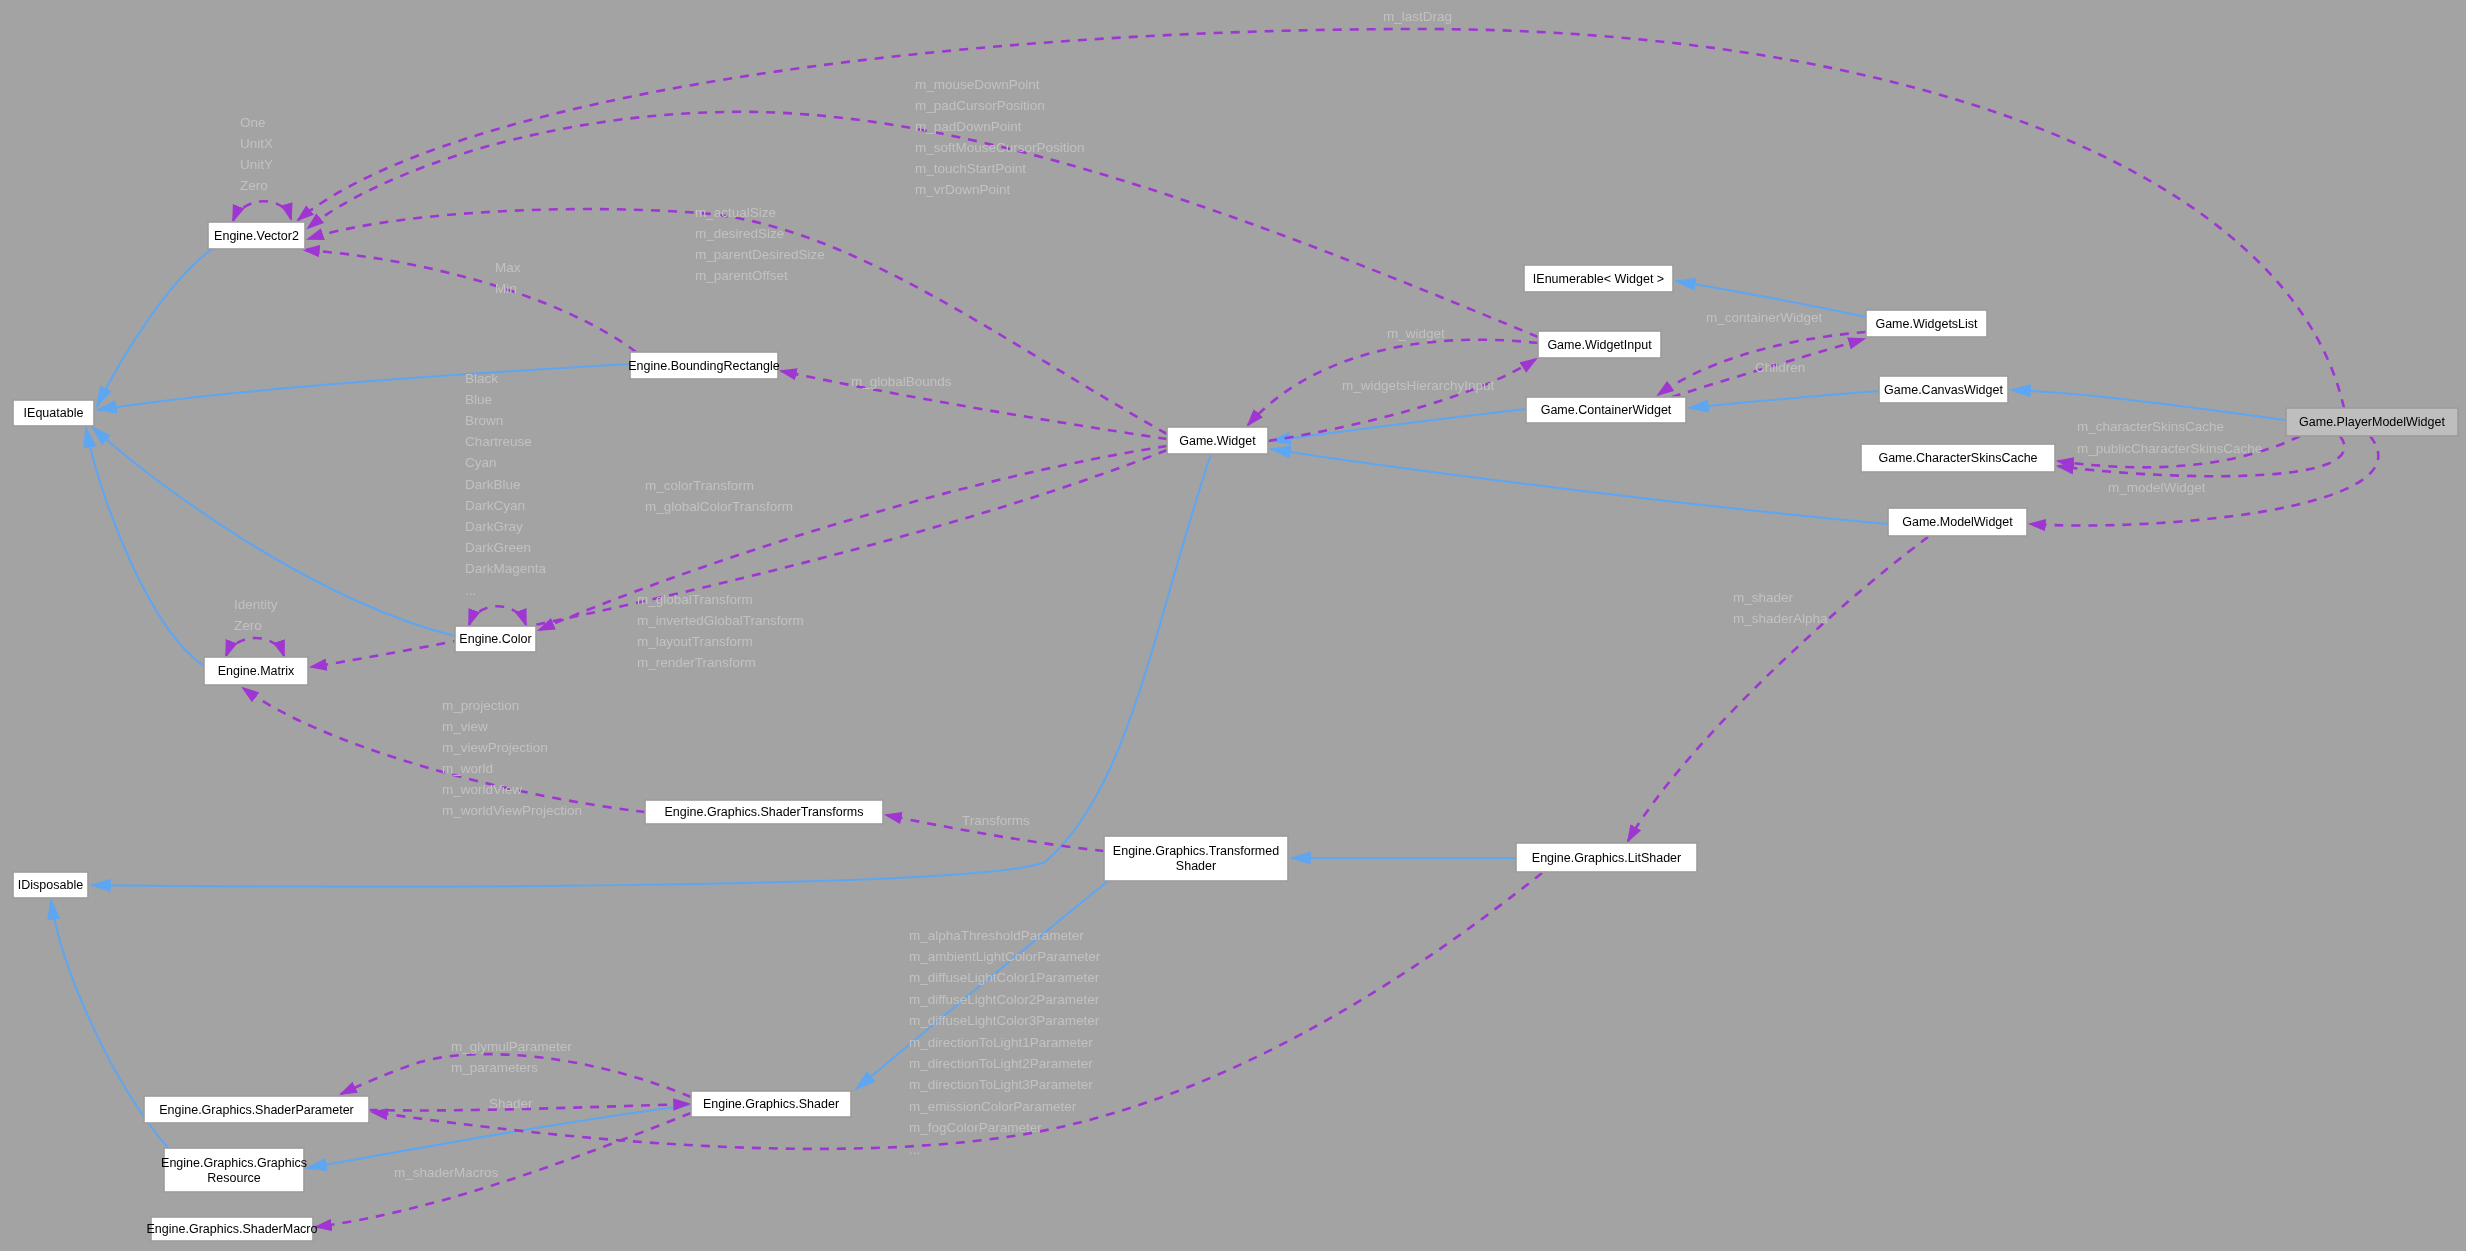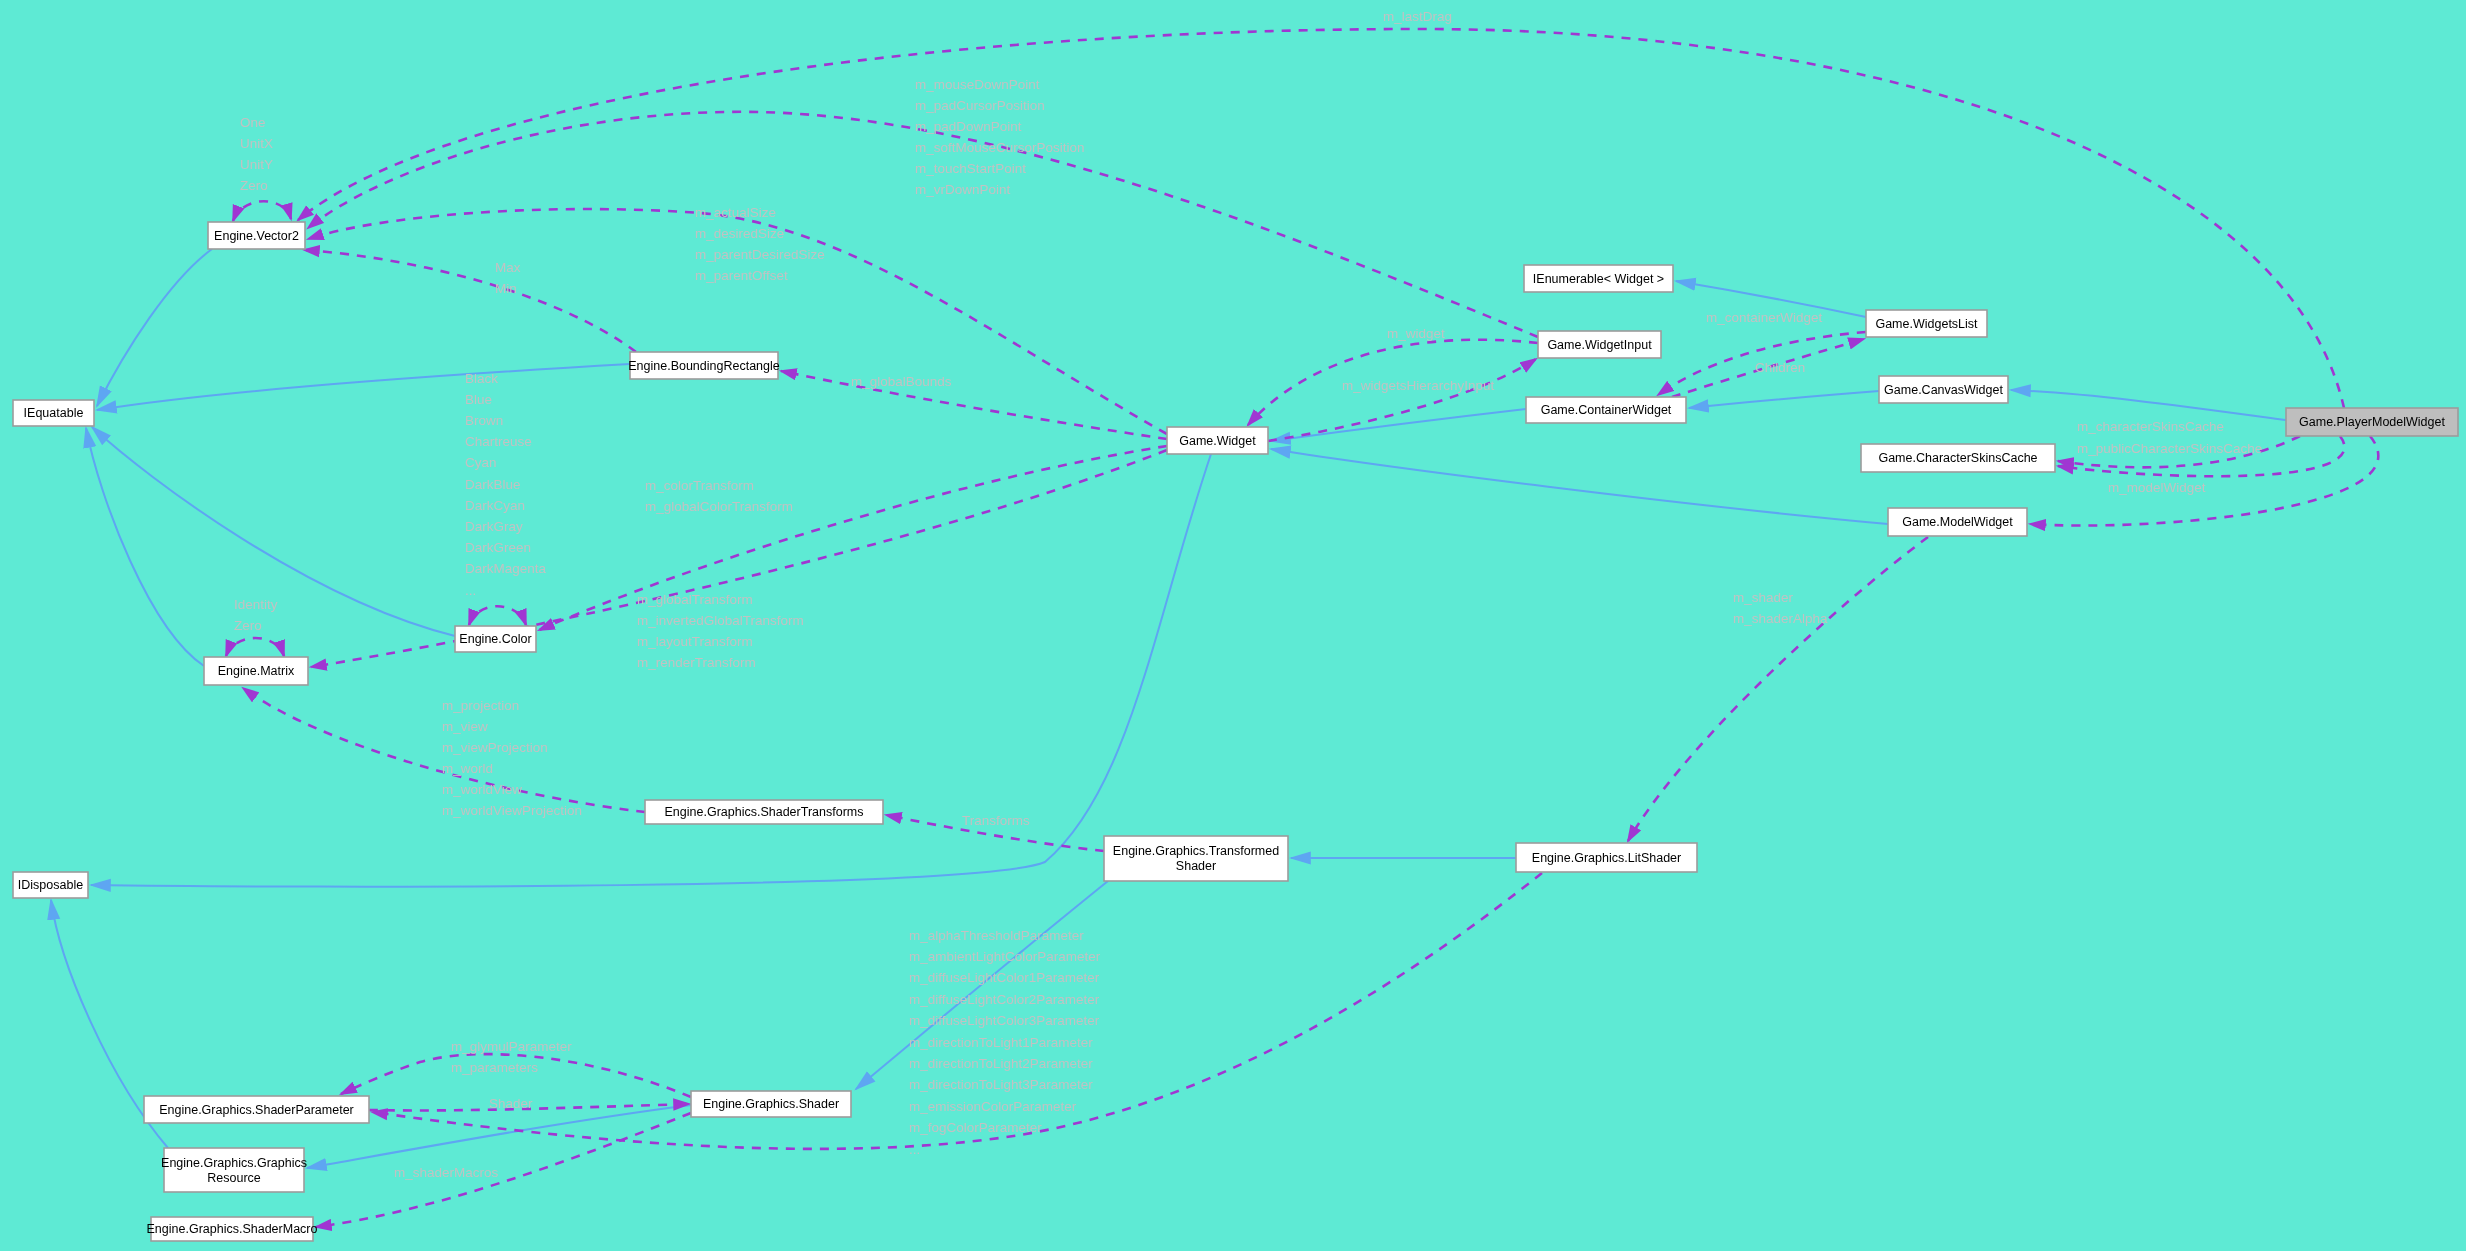--- a/index.html
+++ b/index.html
@@ -1,16 +1,16 @@
 <!DOCTYPE html>
 <html><head>
 <meta charset="utf-8">
 <style>
   html,body{margin:0;padding:0;background:#000;}
-  .stage{width:2466px;height:1251px;background:#5eead4;overflow:hidden;}
+  .stage{width:2466px;height:1251px;background:#a3a3a3;overflow:hidden;}
   svg text{font-family:"Liberation Sans",sans-serif;}
   .edge-label{font-size:13.5px;}
   .node-label{font-size:12.5px;}
 </style>
 </head>
 <body style="background: rgb(0, 0, 0);">
 
 <div class="stage">
   <svg id="diagram" viewBox="0 0 2466 1251" width="2466" height="1251" xmlns="http://www.w3.org/2000/svg">
     <defs>

